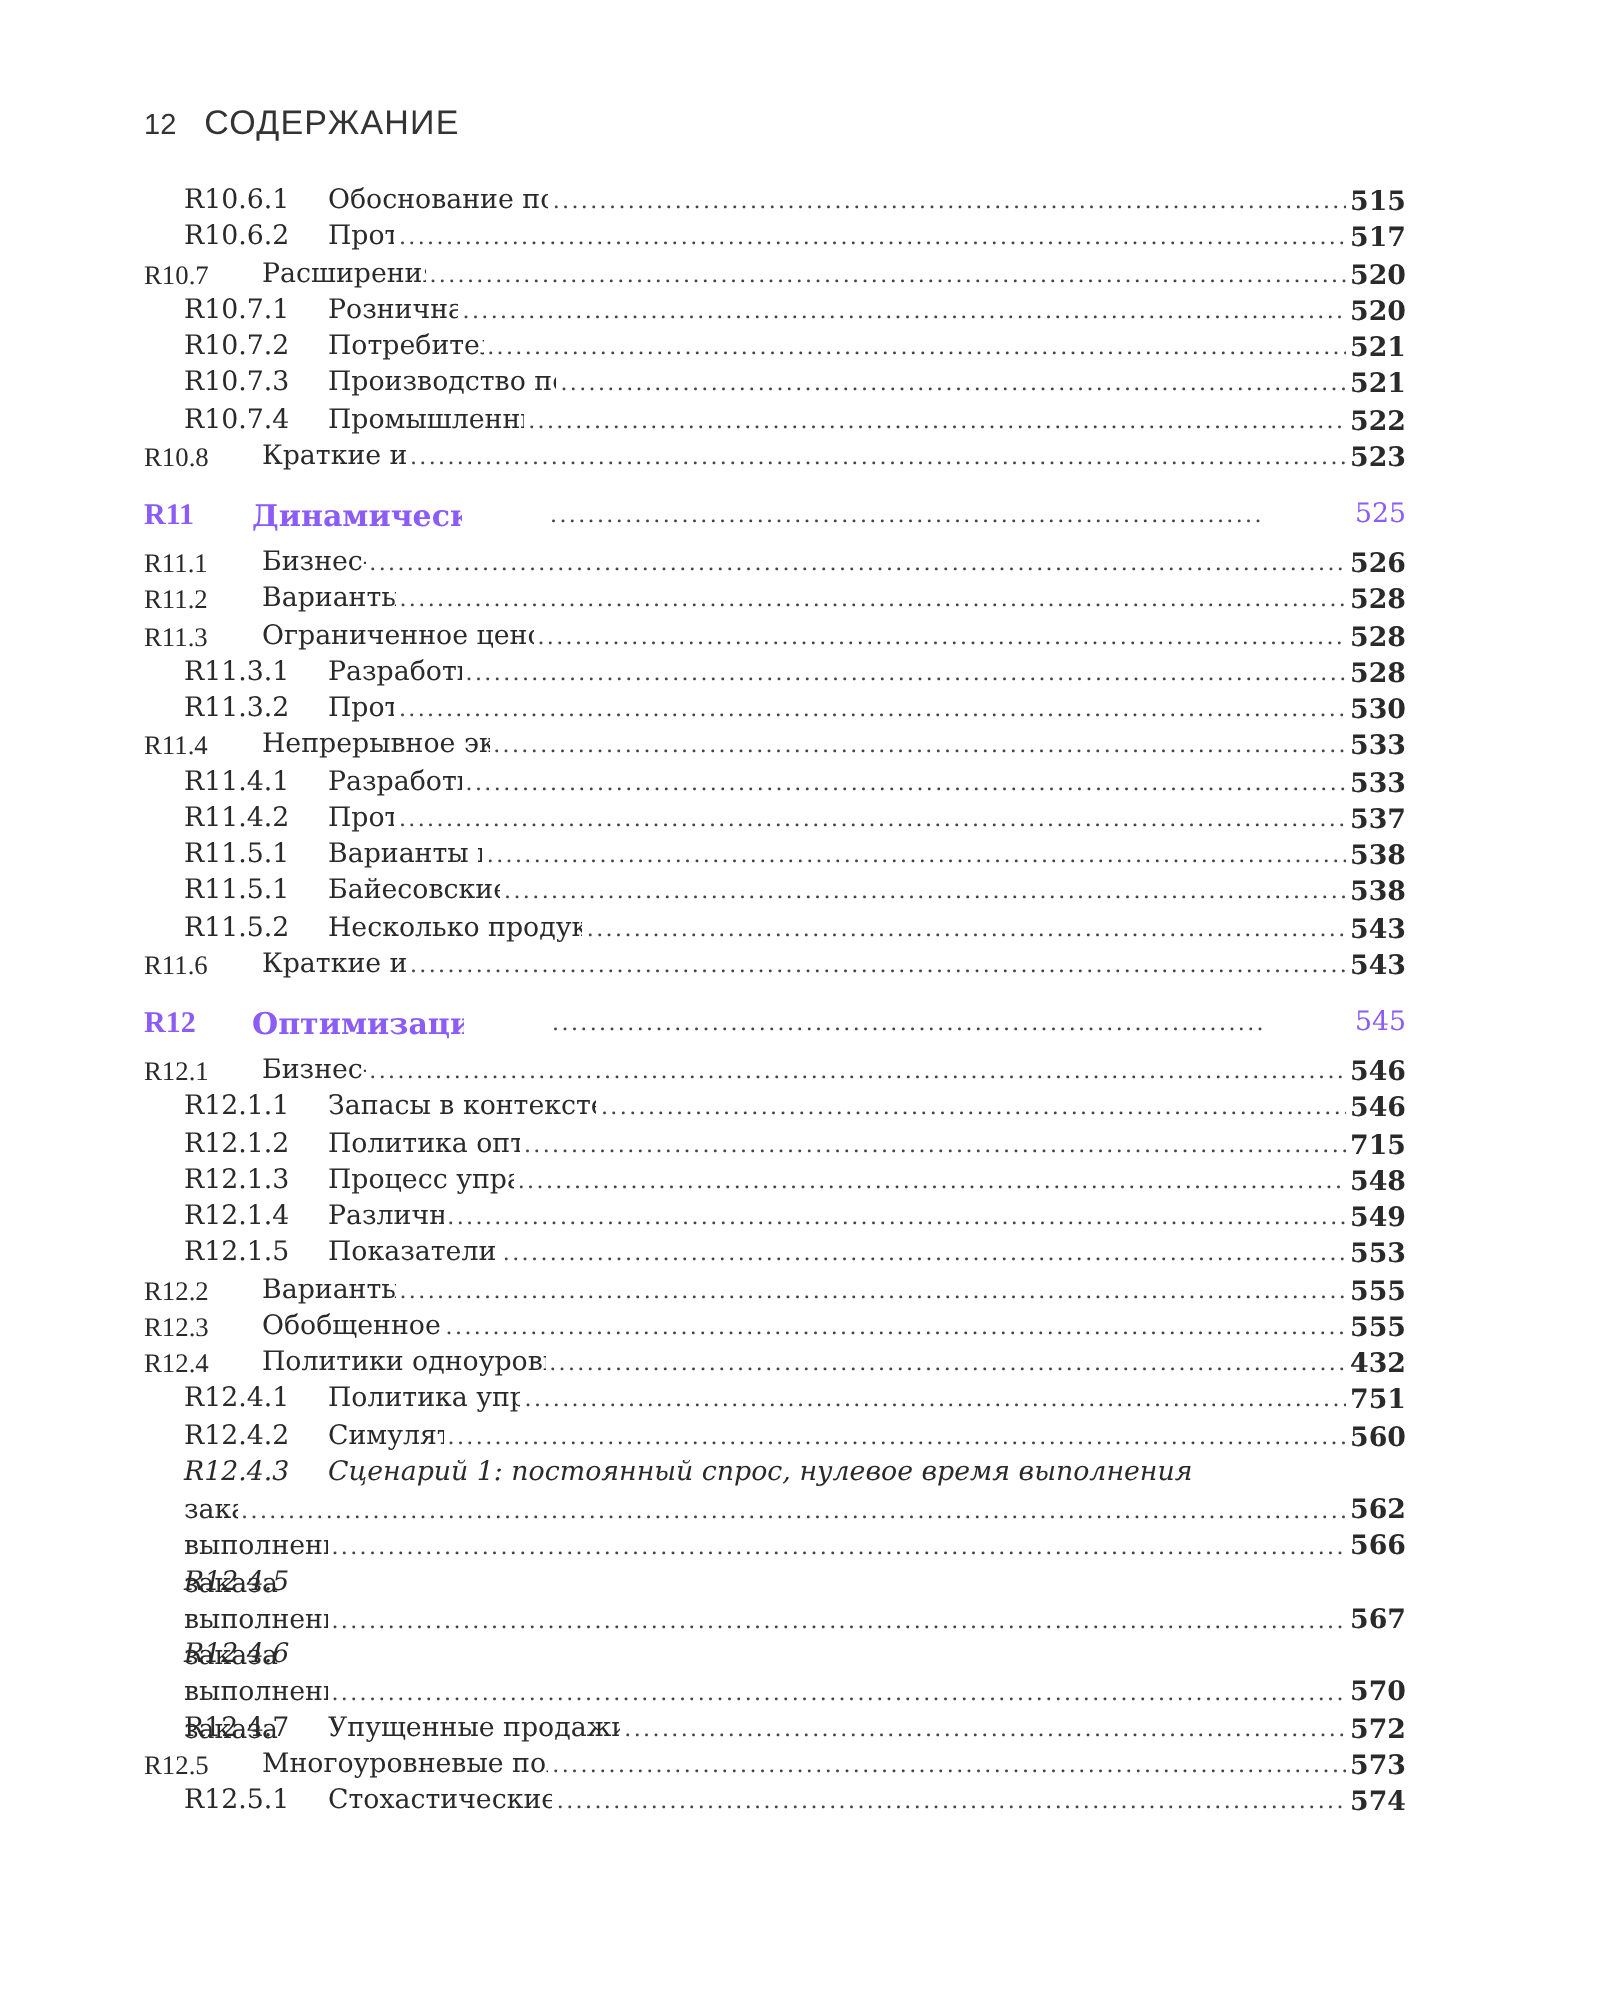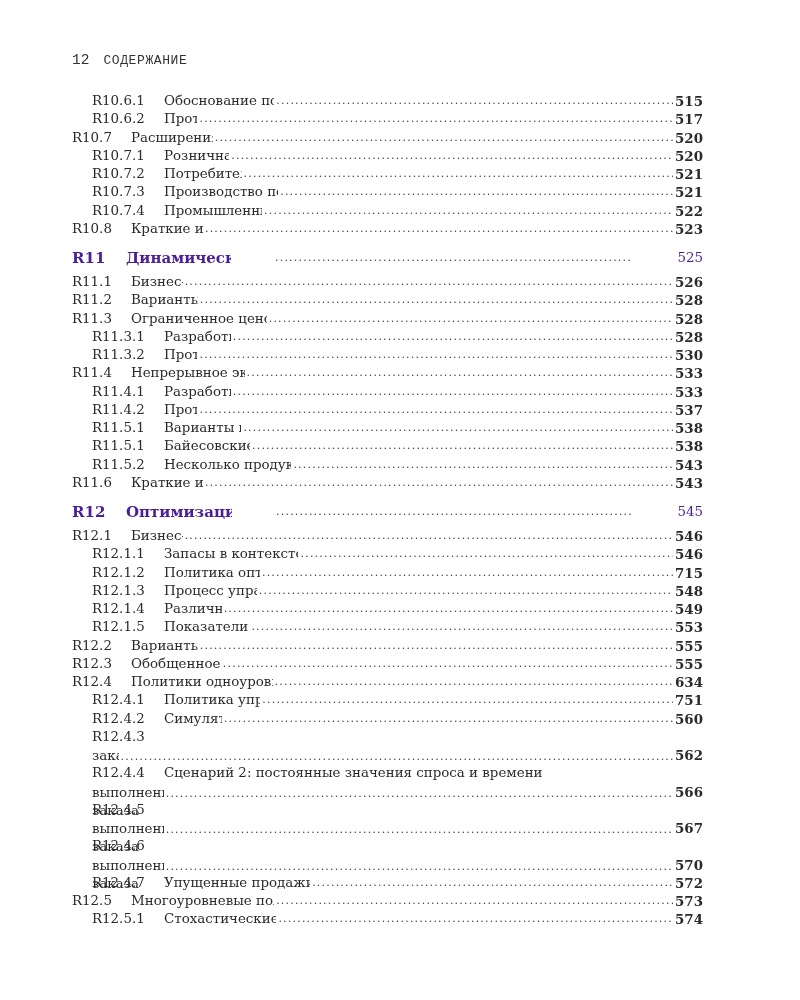--- a/index.html
+++ b/index.html
@@ -1,37 +1,37 @@
 <!DOCTYPE html>
 <html><head>
 <meta charset="utf-8">
 <style>
   html, body { margin: 0; padding: 0; background: #ffffff; }
   body { width: 800px; height: 1000px; position: relative; overflow: hidden;
          font-family: "DejaVu Serif", "Liberation Serif", serif; color: #2a2a2a; }
   .running-head { position: absolute; left: 72px; top: 52px; height: 20px;
-         font-family: Liberation Mono, monospace; color: #333; display: flex; align-items: baseline; }
+         font-family: Liberation Sans, sans-serif; color: #333; display: flex; align-items: baseline; }
   .running-head .pn { font-size: 14.5px; margin-right: 14px; }
-  .running-head .rt { font-size: 13px; letter-spacing: 0.6px; text-align: center; }
+  .running-head .rt { font-size: 17px; letter-spacing: 0.6px; text-align: center; }
   .toc { position: absolute; left: 72px; top: 92px; width: 631px; }
   .row { display: flex; align-items: flex-end; height: 18.25px; font-size: 13.4px; line-height: 18.25px; white-space: nowrap; }
   .row.l2 { padding-left: 20px; }
   .row .num { flex: 0 0 auto; }
-  .row.l1 .num { width: 59px; }
+  .row.l1 .num { width: 59px; font-family: Liberation Serif, serif; }
   .row.l2 .num { width: 72px; }
   .row .title { flex: 0 1 auto; overflow: hidden; }
   .row .dots { flex: 1 1 auto; overflow: hidden; margin: 0 2px; letter-spacing: 1.2px; color: #444; font-size: 11px; }
   .row .dots::before { content: "................................................................................................................................................................................................................"; }
   .row .page { flex: 0 0 auto; text-align: right; font-weight: bold; }
-  .row.chapter { font-weight: bold; font-size: 15px; height: 22px; line-height: 22px; margin-top: 9px; margin-bottom: 4px; color: #4c1d95; }
+  .row.chapter { font-weight: bold; font-size: 15px; height: 22px; line-height: 22px; margin-top: 9px; margin-bottom: 4px; color: #8b5cf6; }
   .row.chapter .num { width: 54px; }
   .row.chapter .page, .row.chapter .dots { font-weight: normal; margin-left: 44px; }
   .row.chapter .page { font-size: 13.4px; }
   .wrap { display: block; height: auto; white-space: normal; }
-  .wrap .first { display: flex; align-items: baseline; height: 18.25px; line-height: 18.25px; }
+  .wrap .first { display: flex; align-items: baseline; height: 18.25px; line-height: 18.25px; font-style: italic; }
   .wrap .second { display: flex; align-items: baseline; height: 18.25px; line-height: 18.25px; }
   .row.wrap.l2 { padding-left: 20px; }
 </style>
 </head>
 <body>
 
 <div class="running-head">
   <span class="pn">12</span>
   <span class="rt">СОДЕРЖАНИЕ</span>
 </div>
@@ -214,49 +214,46 @@
     <div class="row l1">
       <span class="num">R12.3</span>
       <span class="title">Обобщенное планирование</span>
       <span class="dots"></span>
       <span class="page">555</span>
     </div>
     <div class="row l1">
       <span class="num">R12.4</span>
       <span class="title">Политики одноуровневого управления запасами</span>
       <span class="dots"></span>
-      <span class="page">634</span>
+      <span class="page">432</span>
     </div>
     <div class="row l2">
       <span class="num">R12.4.1</span>
       <span class="title">Политика управления запасами</span>
       <span class="dots"></span>
       <span class="page">751</span>
     </div>
     <div class="row l2">
       <span class="num">R12.4.2</span>
       <span class="title">Симулятор среды</span>
       <span class="dots"></span>
       <span class="page">560</span>
     </div>
     <div class="row wrap l2">
       <div class="first">
         <span class="num">R12.4.3</span>
+        <span class="title">Сценарий 1: постоянный спрос, нулевое время выполнения</span>
       </div>
       <div class="second">
         <span class="title">заказа</span>
         <span class="dots"></span>
         <span class="page">562</span>
       </div>
     </div>
     <div class="row wrap l2">
-      <div class="first">
-        <span class="num">R12.4.4</span>
-        <span class="title">Сценарий 2: постоянные значения спроса и времени</span>
-      </div>
       <div class="second">
         <span class="title">выполнения заказа</span>
         <span class="dots"></span>
         <span class="page">566</span>
       </div>
     </div>
     <div class="row wrap l2">
       <div class="first">
         <span class="num">R12.4.5</span>
       </div>

